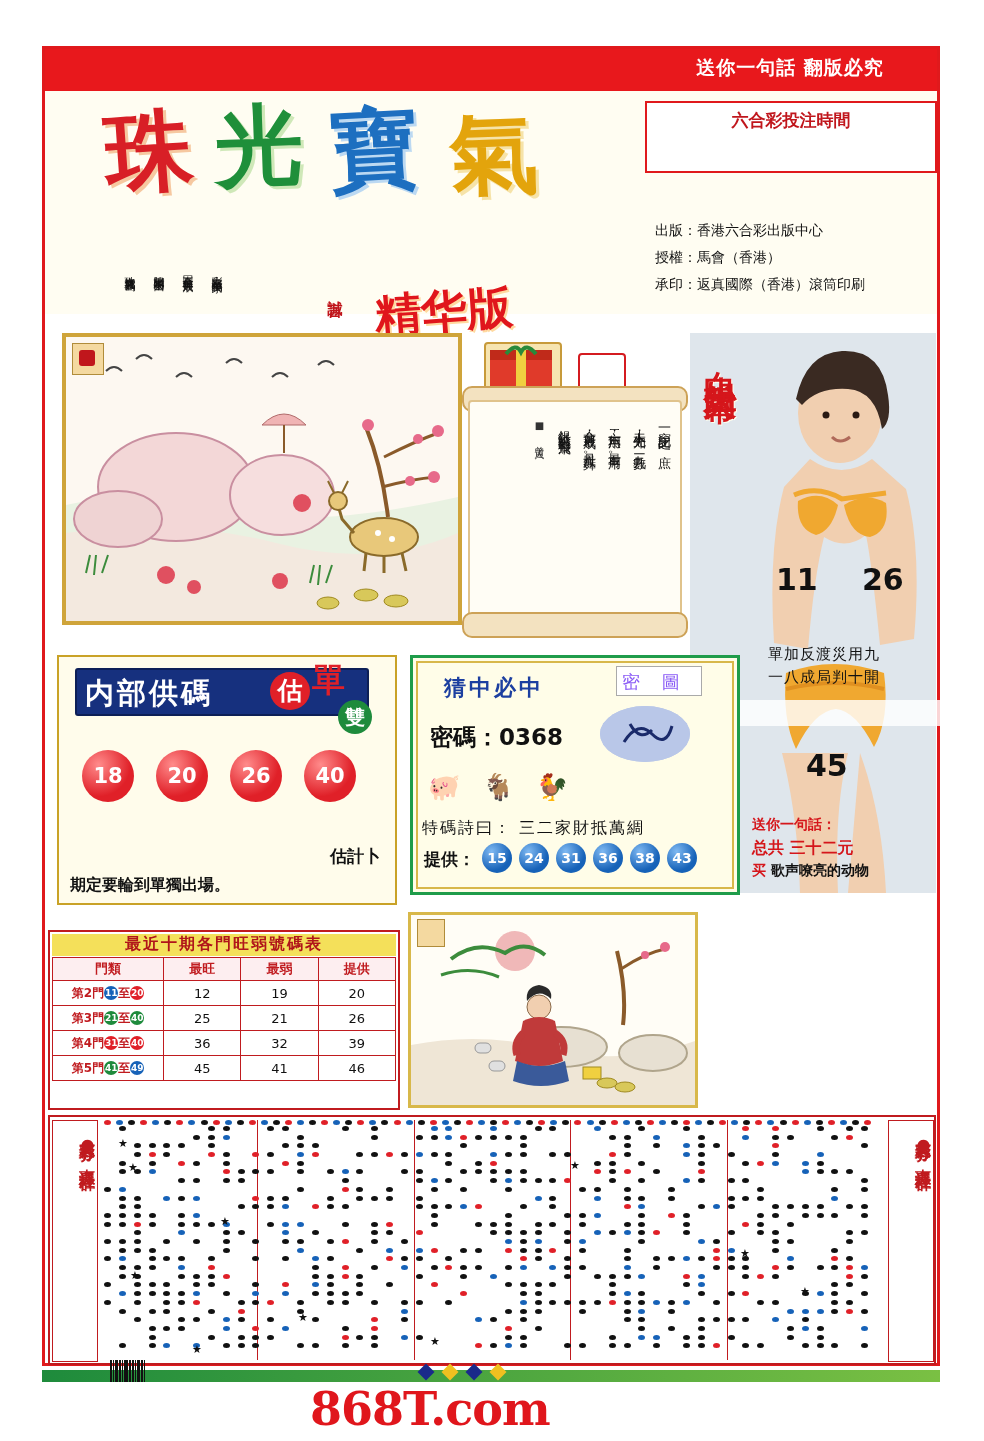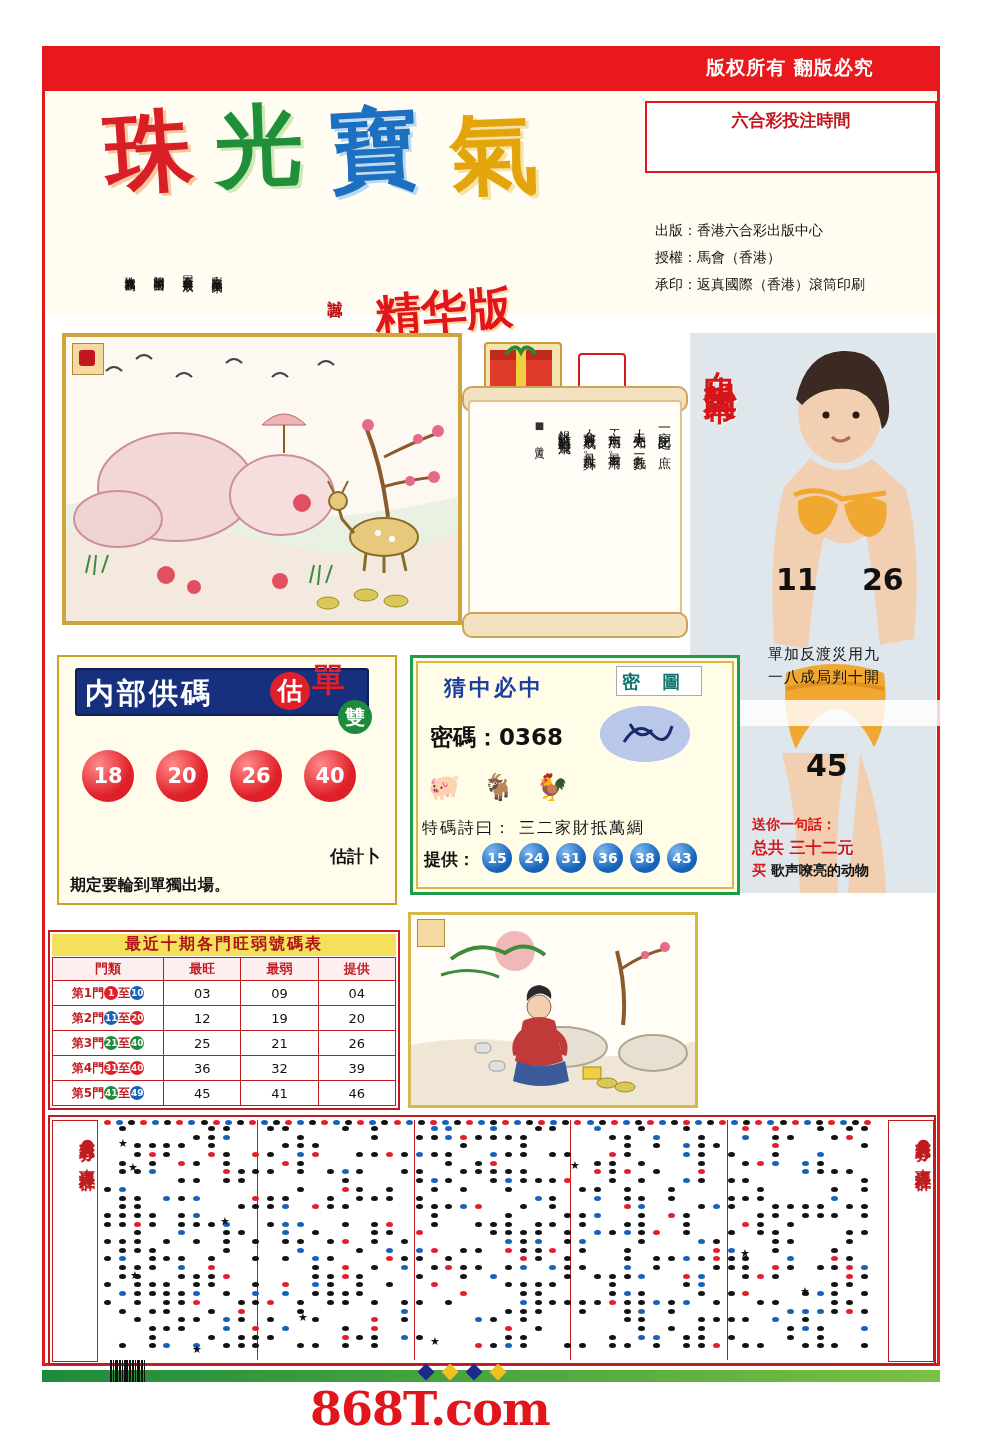--- a/index.html
+++ b/index.html
@@ -79,21 +79,21 @@
   .balls{position:absolute;left:82px;top:750px;display:flex;gap:22px;}
   .ball{width:52px;height:52px;border-radius:50%;display:flex;align-items:center;justify-content:center;font-size:21px;font-weight:bold;color:#fff;}
   .ball.r{background:radial-gradient(circle at 32% 28%,#ff8b8b,#e02028 62%);}
   .guji{position:absolute;left:330px;top:845px;font-size:17px;font-weight:bold;color:#111;}
   .supply-note{position:absolute;left:70px;top:875px;font-size:16px;color:#111;font-weight:bold;}
 
   
   .guess{position:absolute;left:410px;top:655px;width:330px;height:240px;border:3px solid #1f9c4a;background:#fffde8;box-sizing:border-box;}
   .guess-in{position:absolute;left:416px;top:661px;width:318px;height:228px;border:2px solid #d8b84a;box-sizing:border-box;}
   .g-title{position:absolute;left:444px;top:673px;font-size:22px;font-weight:bold;color:#1c3fa0;letter-spacing:3px;}
-  .g-mitu{position:absolute;left:622px;top:670px;font-size:18px;color:#0f766e;font-weight:bold;letter-spacing:8px;}
+  .g-mitu{position:absolute;left:622px;top:670px;font-size:18px;color:#8b5cf6;font-weight:normal;letter-spacing:8px;}
   .g-mitubox{position:absolute;left:616px;top:666px;width:84px;height:28px;border:1px solid #aaa;background:#fff;}
   .g-code{position:absolute;left:430px;top:722px;font-size:23px;font-weight:bold;color:#111;}
   .g-blob{position:absolute;left:600px;top:706px;width:90px;height:56px;border-radius:50%;background:#b9c7e8;}
   .g-animals{position:absolute;left:428px;top:772px;display:flex;gap:22px;font-size:26px;}
   .g-poem{position:absolute;left:422px;top:818px;font-size:16px;color:#111;letter-spacing:2px;}
   .g-provide{position:absolute;left:424px;top:848px;font-size:17px;font-weight:bold;color:#111;}
   .g-nums{position:absolute;left:482px;top:843px;display:flex;gap:7px;}
   .g-nums .nb{width:30px;height:30px;border-radius:50%;background:radial-gradient(circle at 32% 28%,#7fb9f2,#1662b8 65%);color:#fff;font-size:14px;font-weight:bold;display:flex;align-items:center;justify-content:center;}
 
   
@@ -138,21 +138,21 @@
 <body>
 
 <div id="page">
 
   <div class="outer"></div>
 
   <div class="masthead">
     <div class="mh-redbar"></div>
 
 
-    <div class="mh-copy">版权所有 翻版必究</div>
+    <div class="mh-copy">送你一句話 翻版必究</div>
 
     <div class="mh-title">
       <span class="t-char c1">珠</span>
       <span class="t-char c2">光</span>
       <span class="t-char c3">寶</span>
       <span class="t-char c4">氣</span>
     </div>
 
     <div class="mh-sub">精华版</div>
 
@@ -340,28 +340,20 @@
   <table class="m">
     <thead>
       <tr>
         <th style="width:108px">門類</th>
         <th>最旺</th>
         <th>最弱</th>
         <th>提供</th>
       </tr>
     </thead>
     <tbody>
-      <tr>
-        <td class="lbl">
-          <span>第1門</span><span class="minib mb-r">1</span><span>至</span><span class="minib mb-b">10</span>
-        </td>
-        <td>03</td>
-        <td>09</td>
-        <td>04</td>
-      </tr>
       <tr>
         <td class="lbl">
           <span>第2門</span><span class="minib mb-b">11</span><span>至</span><span class="minib mb-r">20</span>
         </td>
         <td>12</td>
         <td>19</td>
         <td>20</td>
       </tr>
       <tr>
         <td class="lbl">

